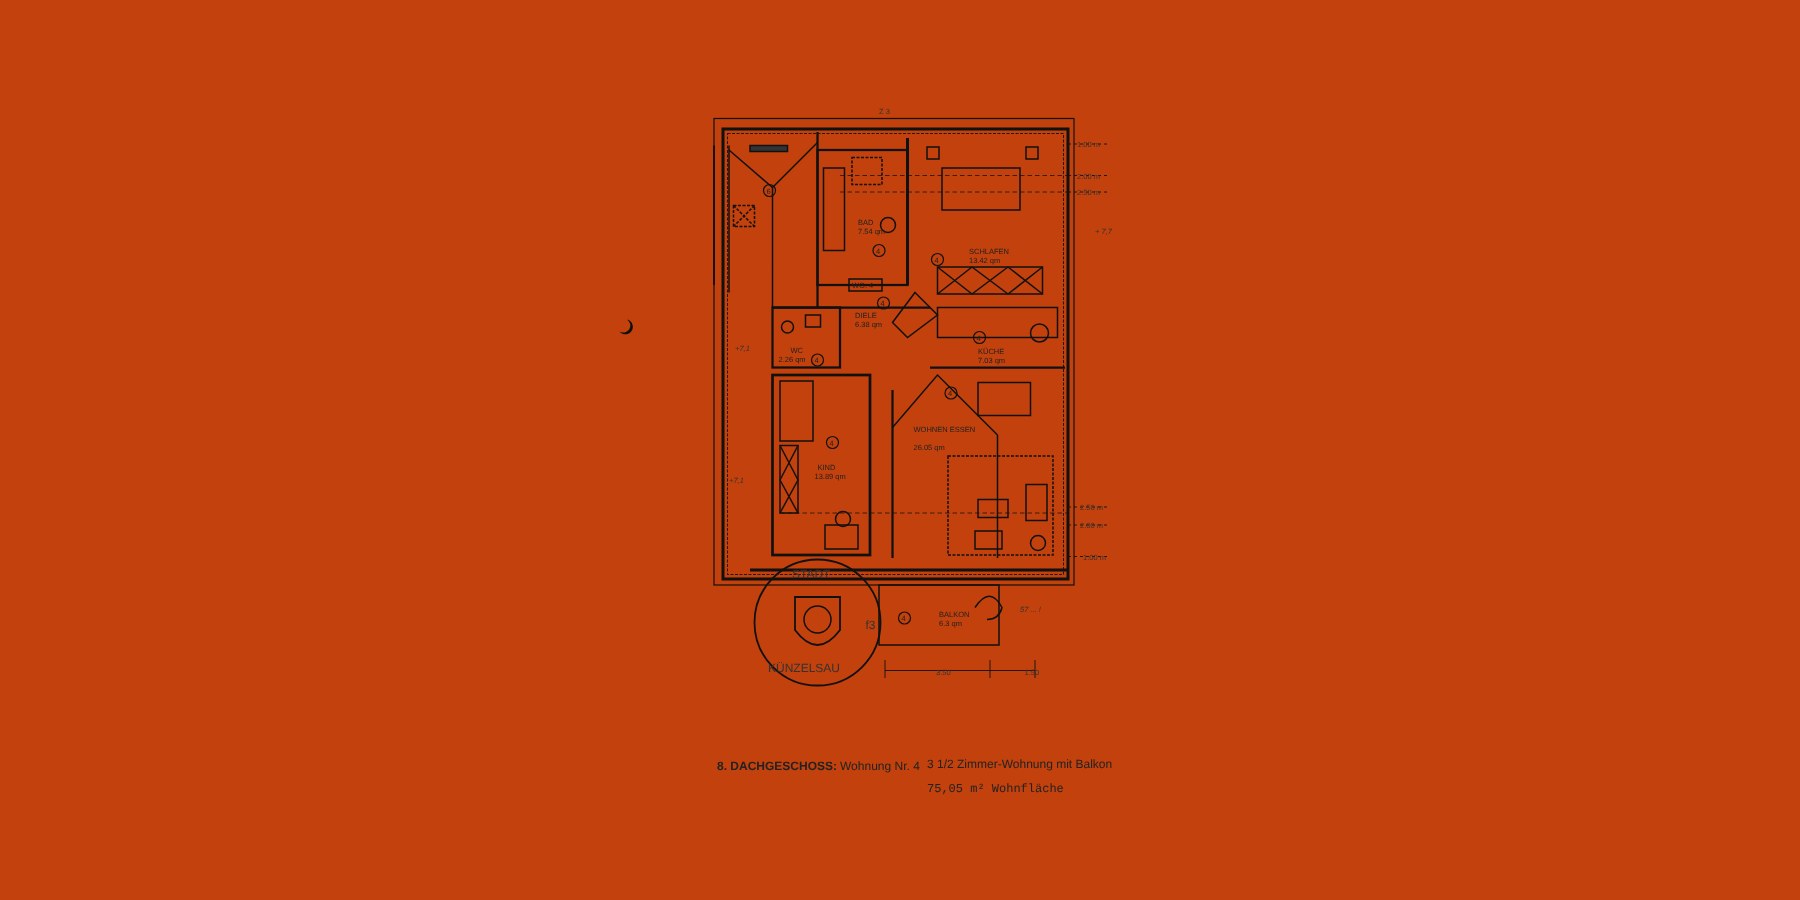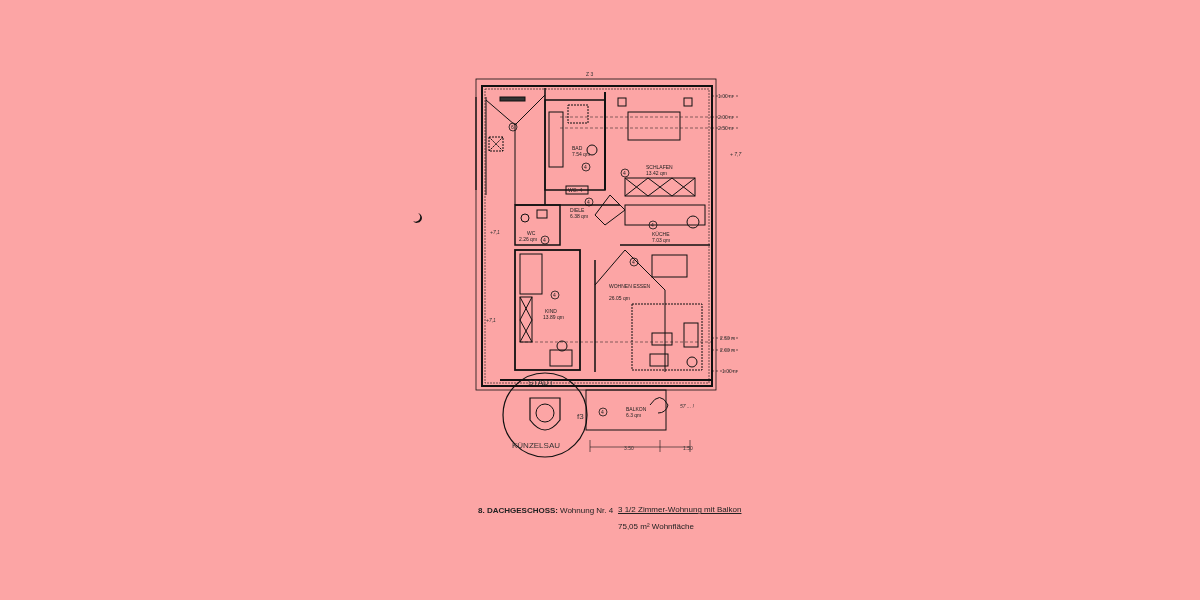--- a/index.html
+++ b/index.html
@@ -1,17 +1,17 @@
 <!DOCTYPE html>
 <html><head>
   <meta charset="utf-8">
   <style>
     html, body { margin:0; padding:0; background:#ffffff; }
     body { width:1200px; height:600px; position:relative; overflow:hidden; font-family:"Liberation Sans", sans-serif; color:#111; }
-    .page { position:absolute; left:0; top:0; width:1200px; height:600px; background:#fca5a5; }
+    .page { position:absolute; left:0; top:0; width:1200px; height:600px; background:#c2410c; }
     svg.plan { position:absolute; left:0; top:0; }
     .lbl { font-family:"Liberation Sans", sans-serif; font-size:5px; fill:#222; }
     .dim { font-family:"Liberation Sans", sans-serif; font-size:5px; fill:#333; }
     .caption { position:absolute; font-size:8px; color:#222; white-space:nowrap; font-family:"Liberation Sans", sans-serif; }
     .caption.bold { font-weight:bold; }
     .punch { position:absolute; width:10px; height:12px; }
   </style>
 </head>
 <body>
 
@@ -166,15 +166,15 @@
       <text x="486" y="322" font-style="italic">+7,1</text>
       <text x="680" y="408" font-style="italic">57 ... !</text>
       <text x="528" y="385" font-size="8">STADT</text>
       <text x="512" y="448" font-size="8">KÜNZELSAU</text>
       <text x="577" y="419" font-size="8">f3</text>
     </g>
   </svg>
 
   <div class="caption bold" style="left:478px;top:506px;">8. DACHGESCHOSS:</div>
   <div class="caption" style="left:560px;top:506px;">Wohnung Nr. 4</div>
-  <div class="caption" style="left:618px;top:505px;text-decoration:underline;">3 1/2 Zimmer-Wohnung mit Balkon</div>
-  <div class="caption" style="left:618px;top:522px;">75,05 m² Wohnfläche</div>
+  <div class="caption" style="left:618px;top:505px;">3 1/2 Zimmer-Wohnung mit Balkon</div>
+  <div class="caption" style="left:618px;top:522px;font-family:Liberation Mono, monospace;">75,05 m² Wohnfläche</div>
 </div>
 
 </body></html>

